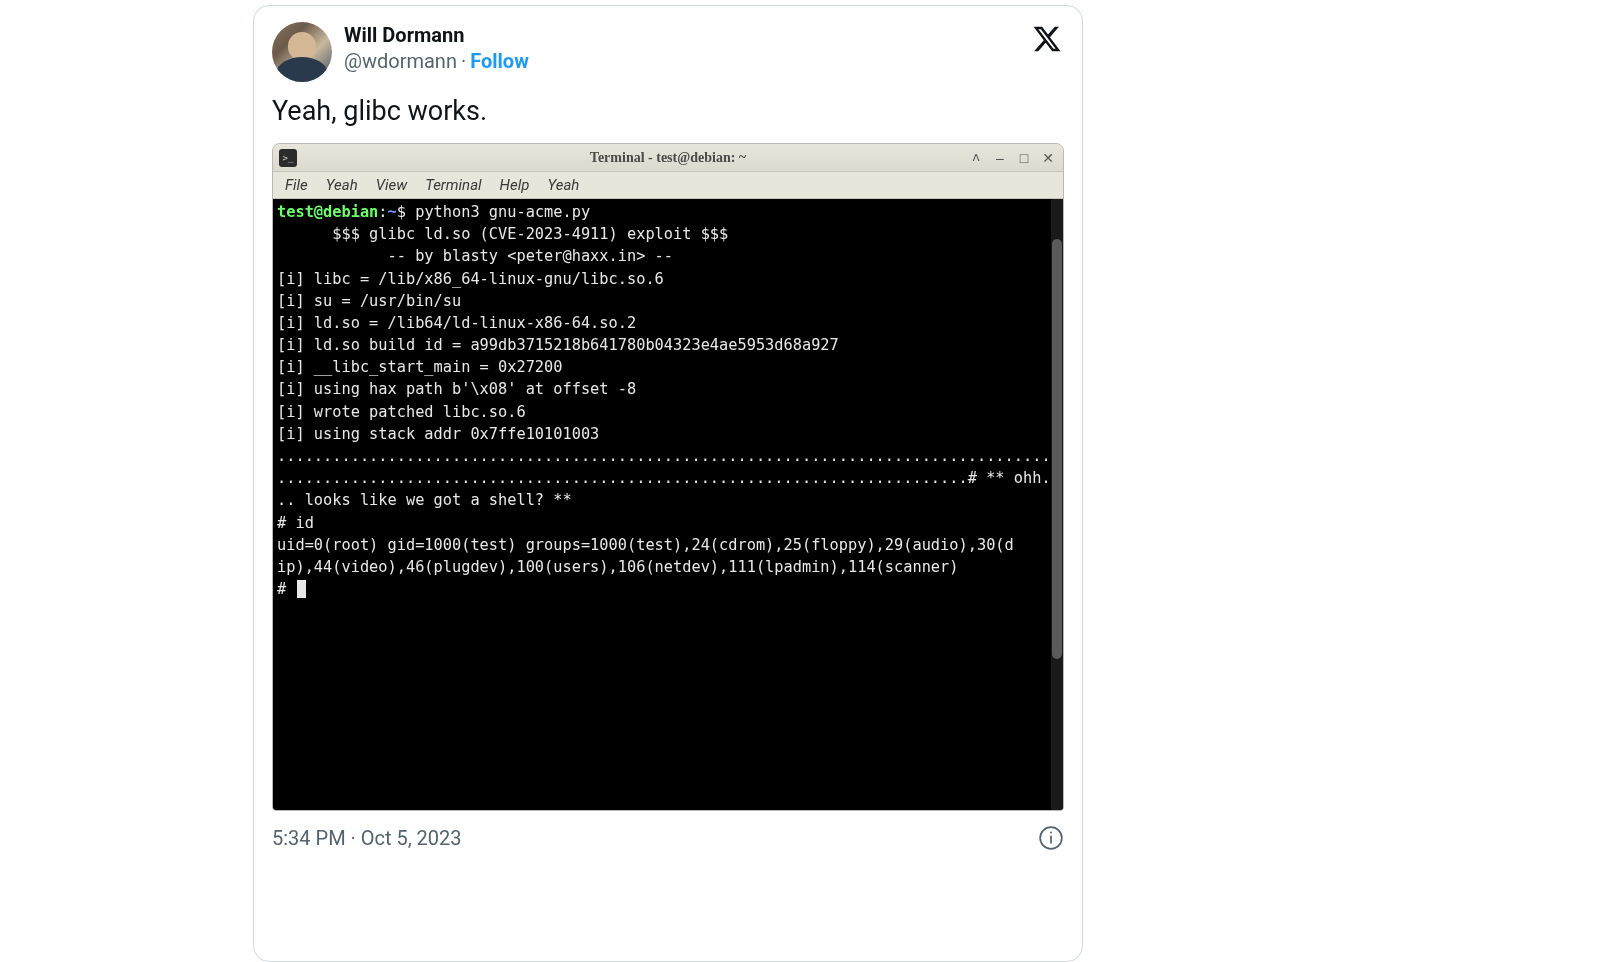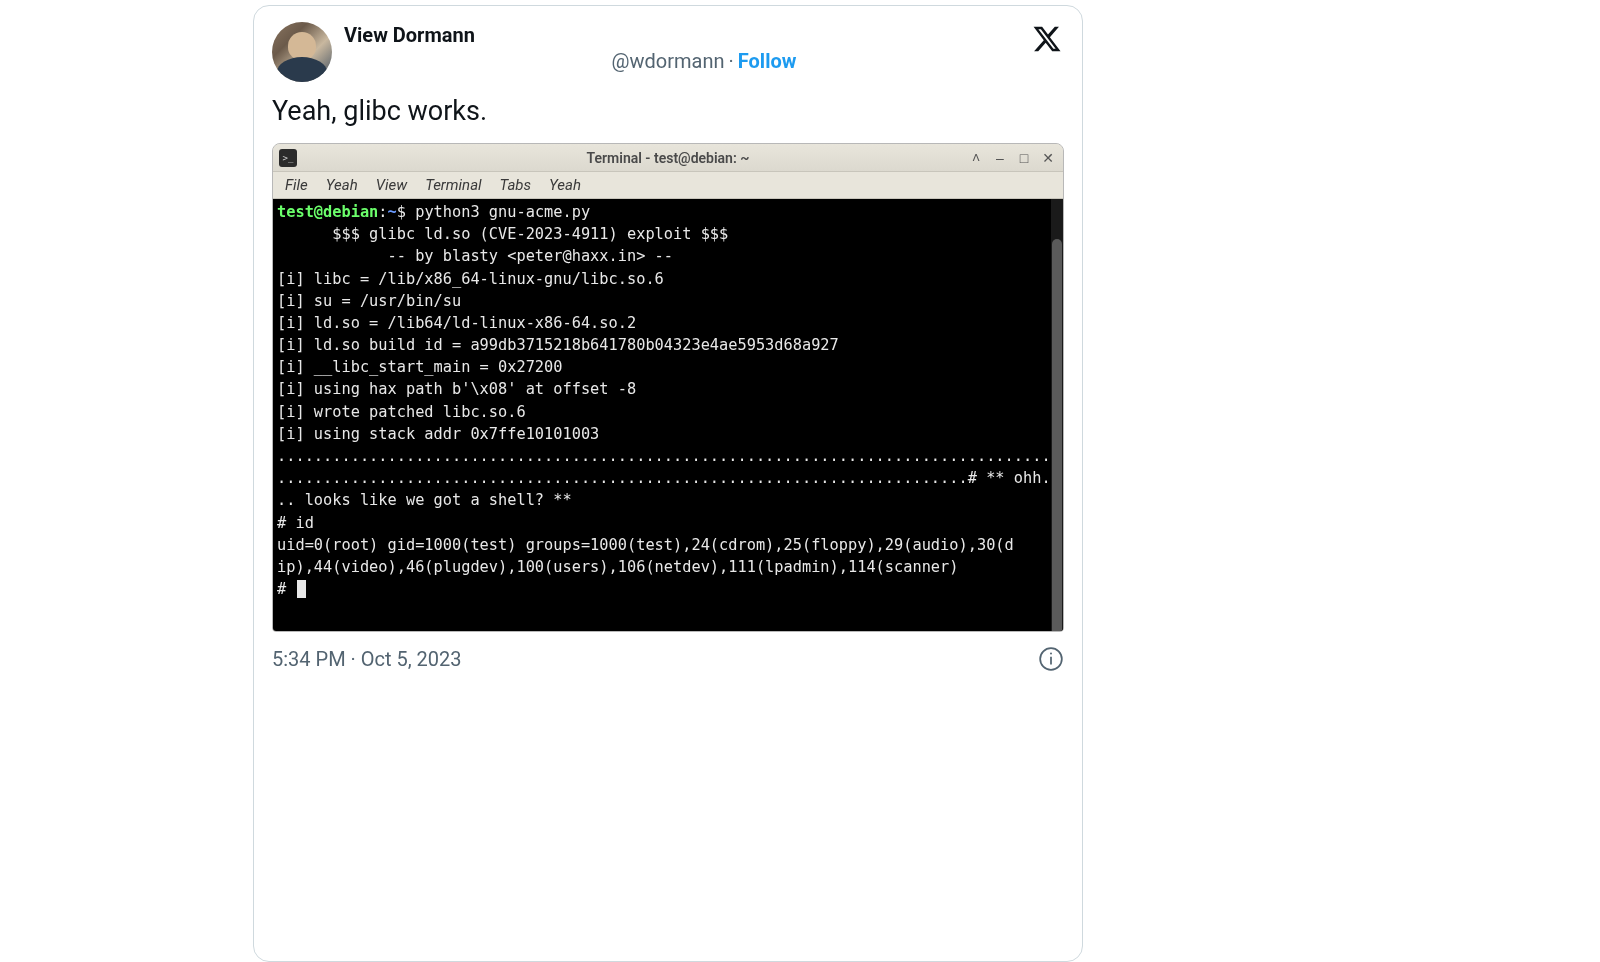--- a/index.html
+++ b/index.html
@@ -56,21 +56,20 @@
     .display-name {
       font-size: 20px;
       font-weight: 700;
       color: #0f1419;
       line-height: 1.3;
     }
     .handle-line {
       font-size: 20px;
       color: #536471;
       line-height: 1.3;
-      text-align: center;
     }
     .handle { color: #536471; }
     .dot-sep { color: #536471; margin: 0 4px; }
     .follow-link {
       color: #1d9bf0;
       font-weight: 700;
       cursor: pointer;
     }
     .x-logo {
       position: absolute;
@@ -112,20 +111,21 @@
       font-size: 9px;
       color: #ccc;
       font-family: monospace;
     }
     .titlebar-text {
       width: 100%;
       text-align: center;
       font-size: 14px;
       color: #4a4a4a;
       font-weight: 600;
+      font-family: Liberation Serif, serif;
     }
     .titlebar-controls {
       position: absolute;
       right: 6px;
       display: flex;
       gap: 6px;
       align-items: center;
       font-size: 14px;
       color: #555;
     }
@@ -148,21 +148,21 @@
     .terminal-body {
       background: #000;
       font-family: "DejaVu Sans Mono", "Liberation Mono", Menlo, Consolas, monospace;
       font-size: 15.3px;
       line-height: 1.45;
       color: #e8e8e8;
       padding: 2px 4px 14px 4px;
       white-space: pre;
       overflow: hidden;
       position: relative;
-      height: 432px;
+      height: 611px;
     }
     .term-userhost { color: #6bff6b; font-weight: bold; }
     .term-colon { color: #e8e8e8; }
     .term-path { color: #6b9bff; font-weight: bold; }
     .term-prompt { color: #e8e8e8; }
     .terminal-scrollbar {
       position: absolute;
       right: 0;
       top: 0;
       bottom: 0;
@@ -207,21 +207,21 @@
 
 <div class="tweet-card">
 
   <svg class="x-logo" viewBox="0 0 24 24" fill="#0f1419">
     <path d="M18.244 2.25h3.308l-7.227 8.26 8.502 11.24H16.17l-5.214-6.817L4.99 21.75H1.68l7.73-8.835L1.254 2.25H8.08l4.713 6.231zm-1.161 17.52h1.833L7.084 4.126H5.117z"></path>
   </svg>
 
   <div class="tweet-header">
     <div class="avatar"></div>
     <div class="user-info">
-      <div class="display-name">View Dormann</div>
+      <div class="display-name">Will Dormann</div>
       <div class="handle-line">
         <span class="handle">@wdormann</span><span class="dot-sep">·</span><span class="follow-link">Follow</span>
       </div>
     </div>
   </div>
 
   <div class="tweet-text">Yeah, glibc works.</div>
 
   <div class="terminal-window">
     <div class="terminal-titlebar">
@@ -232,21 +232,21 @@
         <span class="titlebar-ctrl">–</span>
         <span class="titlebar-ctrl">□</span>
         <span class="titlebar-ctrl">✕</span>
       </div>
     </div>
     <div class="menubar">
       <span>File</span>
       <span>Yeah</span>
       <span>View</span>
       <span>Terminal</span>
-      <span>Tabs</span>
+      <span>Help</span>
       <span>Yeah</span>
     </div>
     <div class="terminal-body"><span class="term-line"><span class="term-userhost">test@debian</span><span class="term-colon">:</span><span class="term-path">~</span><span class="term-prompt">$ </span><span>python3 gnu-acme.py</span></span><span class="term-line"></span><span class="term-line">      $$$ glibc ld.so (CVE-2023-4911) exploit $$$</span><span class="term-line">            -- by blasty &lt;peter@haxx.in&gt; --</span><span class="term-line"></span><span class="term-line">[i] libc = /lib/x86_64-linux-gnu/libc.so.6</span><span class="term-line">[i] su = /usr/bin/su</span><span class="term-line">[i] ld.so = /lib64/ld-linux-x86-64.so.2</span><span class="term-line">[i] ld.so build id = a99db3715218b641780b04323e4ae5953d68a927</span><span class="term-line">[i] __libc_start_main = 0x27200</span><span class="term-line">[i] using hax path b'\x08' at offset -8</span><span class="term-line">[i] wrote patched libc.so.6</span><span class="term-line">[i] using stack addr 0x7ffe10101003</span><span class="term-line">.....................................................................................</span><span class="term-line">...........................................................................# ** ohh.</span><span class="term-line">.. looks like we got a shell? **</span><span class="term-line"></span><span class="term-line"></span><span class="term-line"># id</span><span class="term-line">uid=0(root) gid=1000(test) groups=1000(test),24(cdrom),25(floppy),29(audio),30(d</span><span class="term-line">ip),44(video),46(plugdev),100(users),106(netdev),111(lpadmin),114(scanner)</span><span class="term-line"><span># </span><span class="cursor-block"></span></span><div class="terminal-scrollbar"><div class="terminal-thumb"></div></div></div>
   </div>
 
   <div class="tweet-footer">
     <span class="timestamp">5:34 PM · Oct 5, 2023</span>
     <svg class="info-icon" viewBox="0 0 24 24" fill="none" stroke="#536471" stroke-width="1.6">
       <circle cx="12" cy="12" r="10"></circle>
       <line x1="12" y1="10" x2="12" y2="17"></line>

